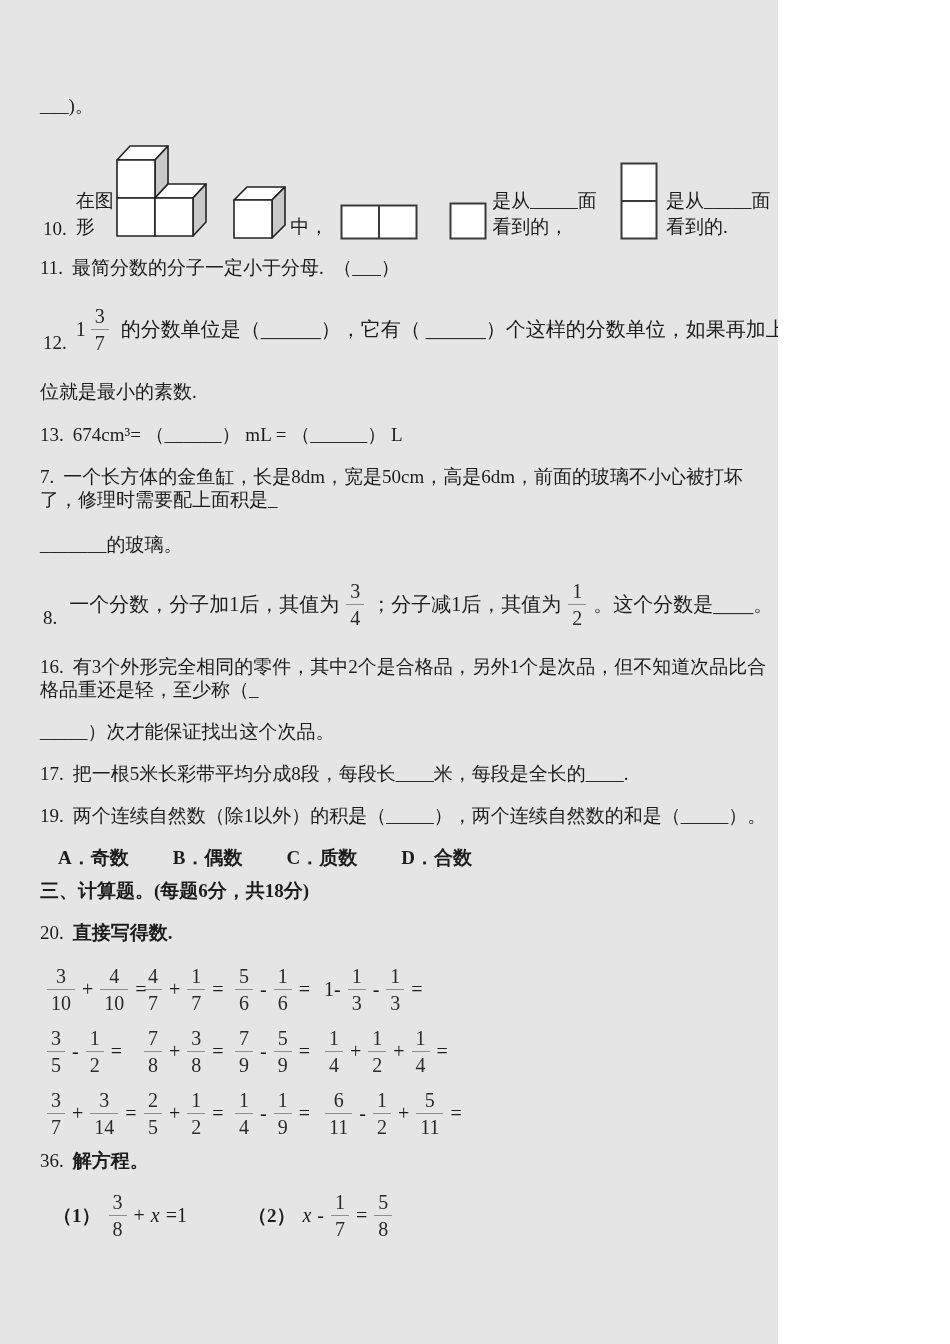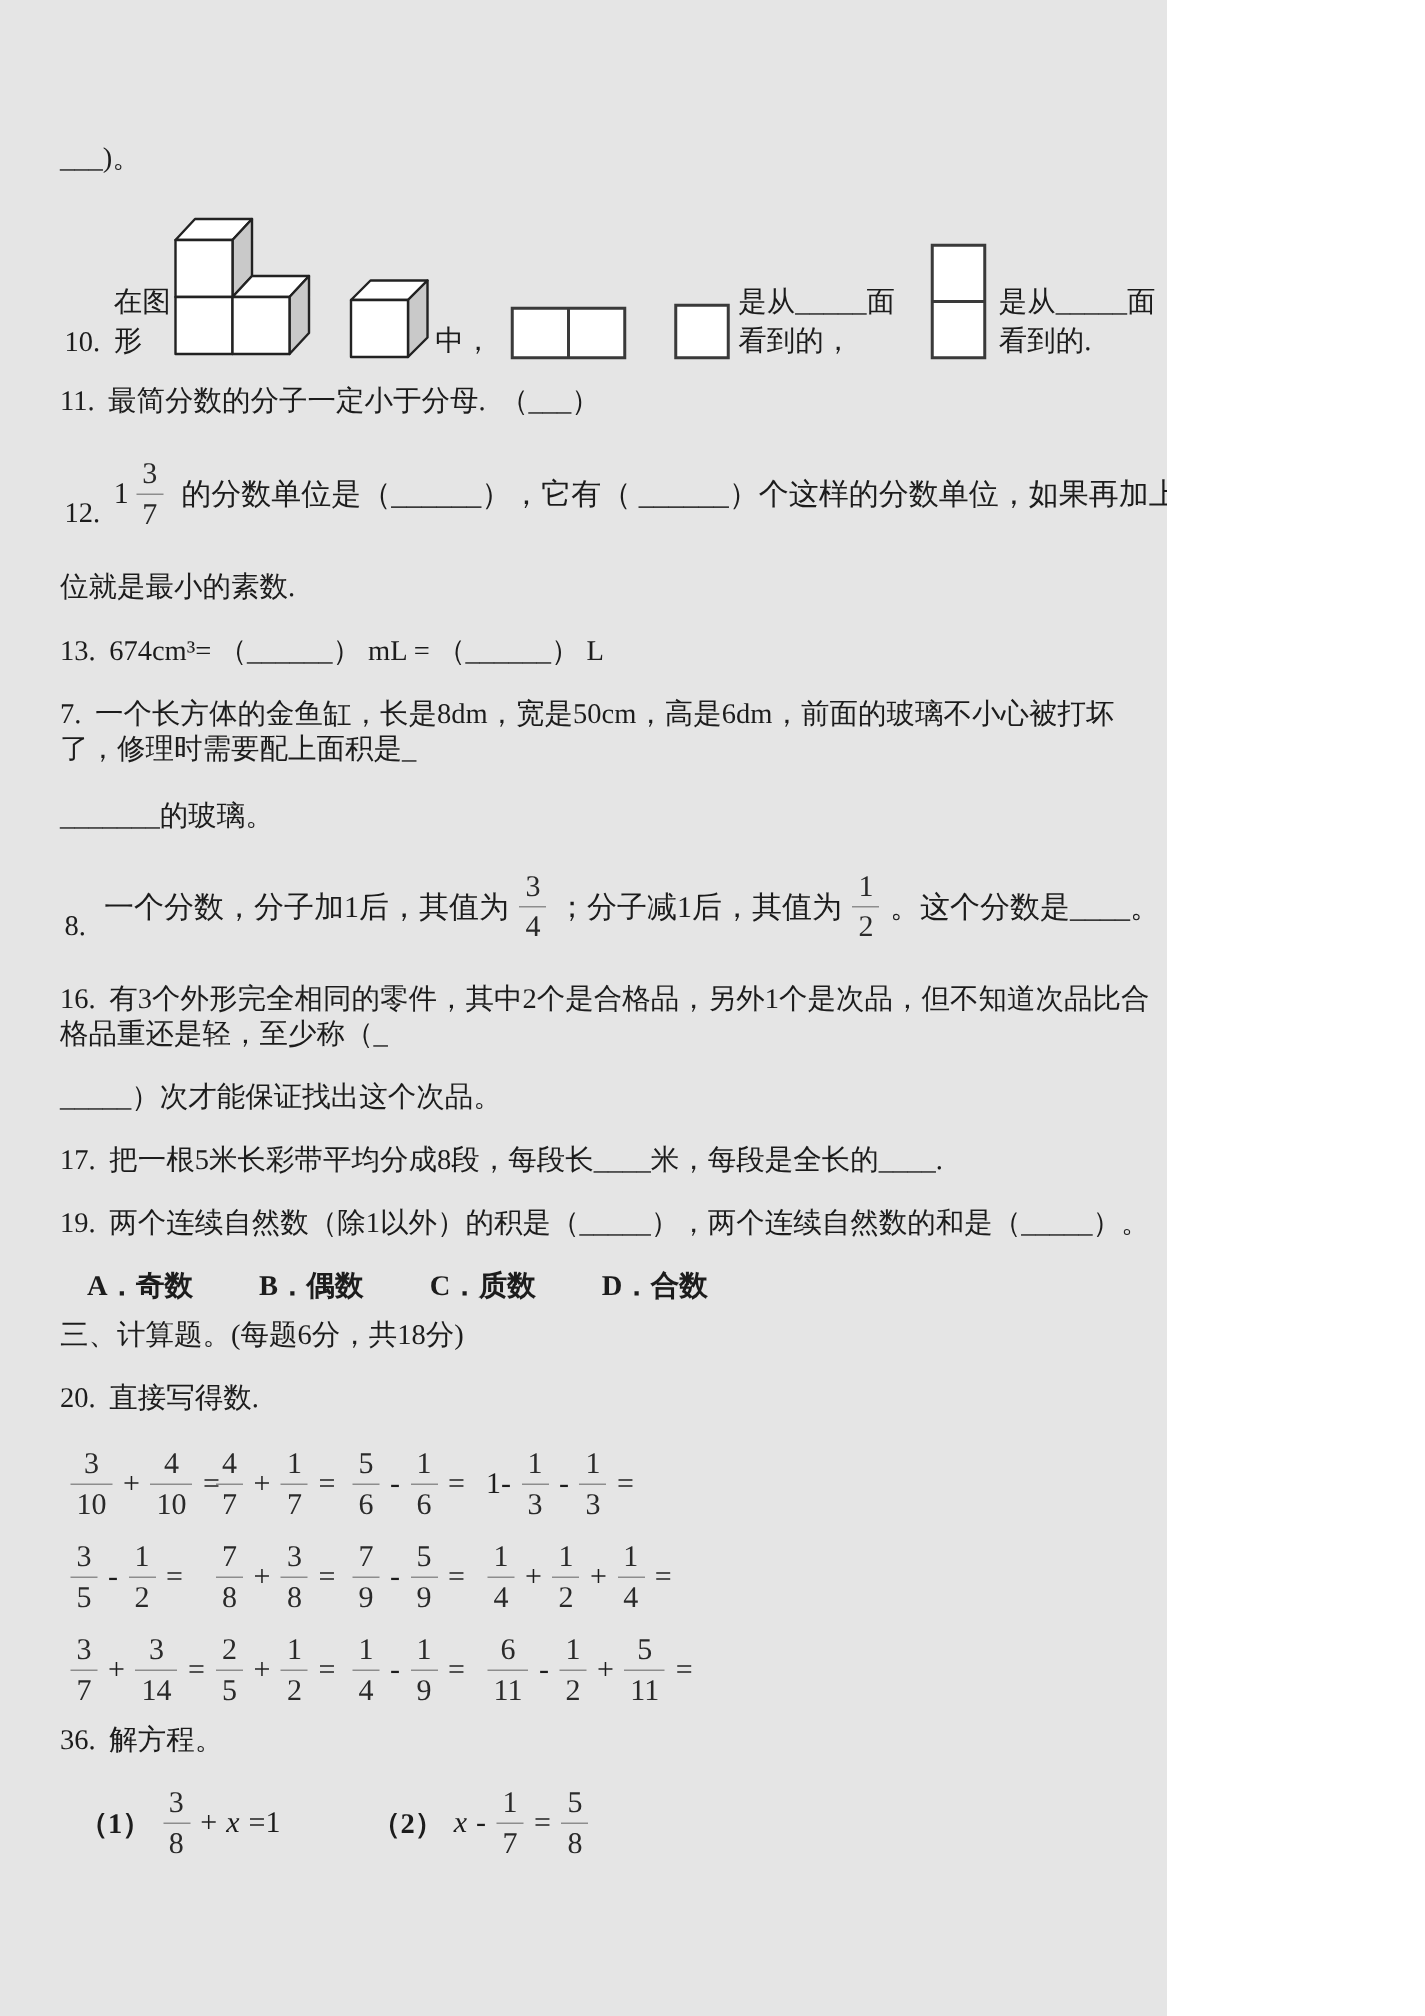--- a/index.html
+++ b/index.html
@@ -12,21 +12,21 @@
     font-size:19px;
     color:#1c1c1c;
     overflow:hidden;
   }
   .line{
     margin-left:40px;
     line-height:23px;
     white-space:pre-wrap;
   }
   .qnum{margin-right:9px;}
-  .bold{font-weight:normal;}
+  .bold{font-weight:bold;}
   .flexrow{display:flex;align-items:flex-end;margin-left:43px;}
   
   .frac{
     display:inline-flex;
     flex-direction:column;
     text-align:center;
     vertical-align:middle;
     margin:0 4px;
     font-size:20px;
     line-height:1.1;

